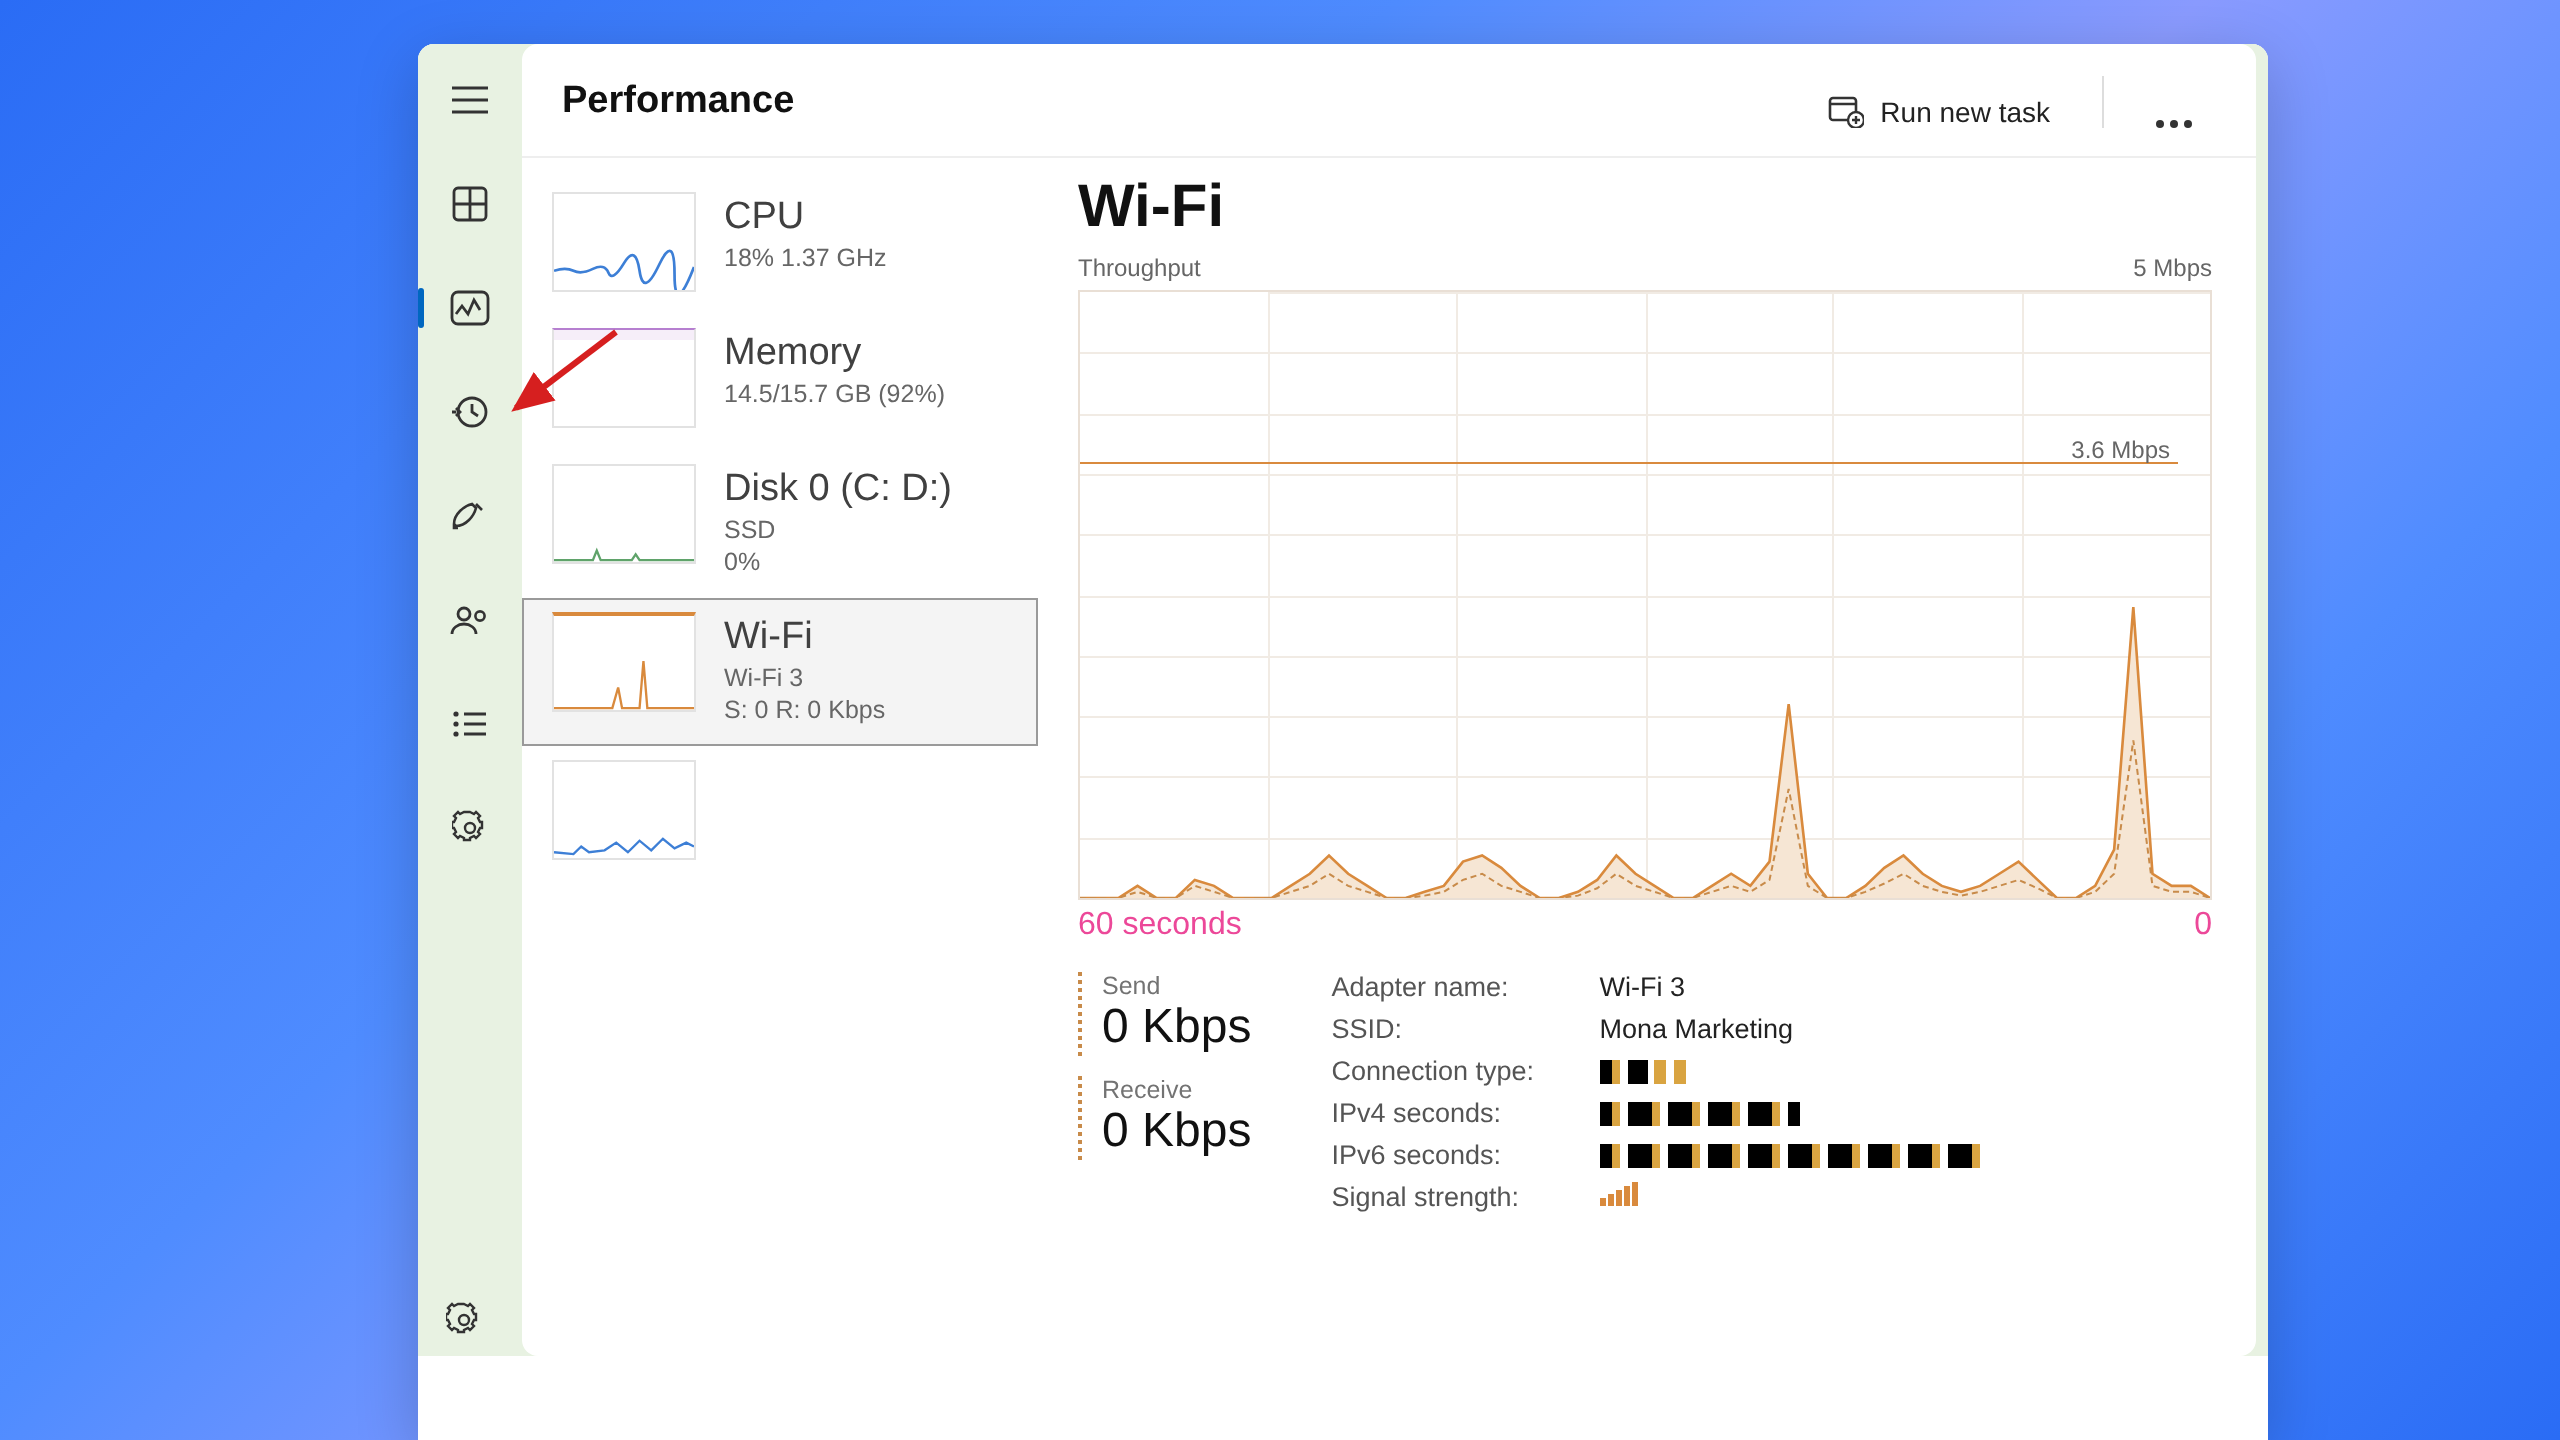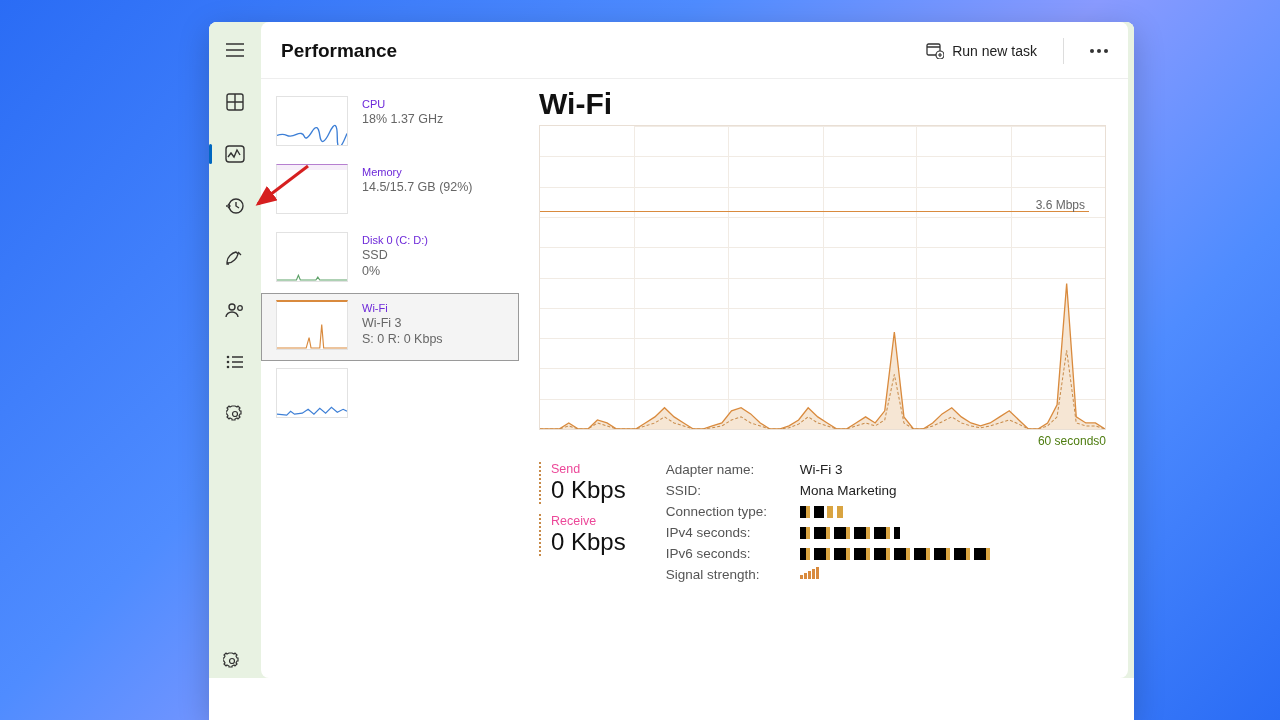--- a/index.html
+++ b/index.html
@@ -9,51 +9,51 @@
   .app-icon{width:16px;height:12px;background:#fff;border:1px solid #4a6da6;margin-right:24px;position:relative}
   .app-icon::after{content:"";position:absolute;inset:2px;background:linear-gradient(90deg,#4a6da6 0 30%,transparent 30% 50%,#4a6da6 50% 80%,transparent 80%)}
   .winctl{position:absolute;right:0;top:0;display:flex}
   .winctl div{width:46px;height:32px;display:flex;align-items:center;justify-content:center;font-size:14px;color:#333}
   .below-title{background:#e8f2e2;display:flex;height:calc(100% - 42px)}
   .nav{width:52px;background:#e8f2e2;display:flex;flex-direction:column;align-items:center;padding-top:16px;gap:28px;position:relative}
   .nav-btn{width:24px;height:24px;display:flex;align-items:center;justify-content:center;color:#333;cursor:pointer;position:relative}
   .nav-btn.active::before{content:"";position:absolute;left:-14px;top:2px;width:3px;height:20px;background:#0067c0;border-radius:2px}
   .content{flex:1;background:#e8f2e2;padding-right:6px}
   .panel{background:#fff;border-radius:8px;height:100%;display:flex;flex-direction:column}
-  .header{display:flex;align-items:center;justify-content:space-between;padding:16px 20px 14px 20px;border-bottom:1px solid #eee}
+  .header{display:flex;align-items:center;justify-content:space-between;padding:16px 32px 14px 20px;border-bottom:1px solid #eee}
   .header h1{font-size:19px;font-weight:600;color:#111}
-  .header-actions{display:flex;align-items:center;gap:26px}
+  .header-actions{display:flex;align-items:flex-end;gap:26px}
   .run-task{display:flex;align-items:center;gap:8px;font-size:14px;color:#222;cursor:pointer}
   .dots{display:flex;gap:3px}.dots span{width:4px;height:4px;border-radius:50%;background:#333}
   .body{display:flex;flex:1;overflow:hidden}
   .list{width:258px;padding:10px 0;overflow:auto}
   .item{display:flex;gap:14px;padding:6px 10px 10px 14px;cursor:pointer;border:1px solid transparent}
   .item.selected{background:#f4f4f4;border:1px solid #9a9a9a}
   .thumb{width:72px;height:50px;border:1px solid #e2e2e2;background:#fff;position:relative;overflow:hidden;flex:none}
   .thumb svg{position:absolute;inset:0;width:100%;height:100%}
   .item .txt{display:flex;flex-direction:column;gap:2px;padding-top:2px}
-  .item .name{font-size:11px;color:#6d28d9}
+  .item .name{font-size:19px;color:#404040}
   .item .sub{font-size:12.5px;color:#666}
   .detail{flex:1;padding:8px 22px 0 20px;display:flex;flex-direction:column}
   .d-head{display:flex;justify-content:space-between;align-items:flex-start}
   .d-title{font-size:30px;font-weight:600;color:#111}
   .d-adapter{font-size:16px;color:#222;margin-top:10px}
   .chart-labels{display:flex;justify-content:space-between;font-size:12px;color:#666;margin-top:6px}
   .chart{height:305px;border:1px solid #e9dfd5;position:relative;margin-top:4px}
   .chart .grid{position:absolute;inset:0}
   .chart .grid div{position:absolute;left:0;right:0;border-top:1px solid #f1ebe4}
   .chart .vgrid div{position:absolute;top:0;bottom:0;border-left:1px solid #f1ebe4}
   .guide{position:absolute;left:0;right:16px;border-top:1px solid #d98a3d}
   .guide-label{position:absolute;right:4px;font-size:12px;color:#666;transform:translateY(-100%)}
   .chart svg{position:absolute;inset:0;width:100%;height:100%}
-  .x-labels{display:flex;justify-content:flex-end;font-size:12px;color:#4d7c0f;margin-top:4px}
+  .x-labels{display:flex;justify-content:space-between;font-size:16px;color:#ec4899;margin-top:4px}
   .stats{display:flex;gap:40px;margin-top:14px}
   .rate-col{display:flex;flex-direction:column;gap:10px}
   .rate{border-left:2px dotted #c88b4a;padding-left:10px}
-  .rate .lbl{font-size:12.5px;color:#ec4899}
+  .rate .lbl{font-size:12.5px;color:#737373}
   .rate .val{font-size:24px;color:#111}
   .info{display:grid;grid-template-columns:128px auto;row-gap:6px;column-gap:6px;font-size:13.5px;color:#555;align-content:start}
   .info .v{color:#222}
   .ipv4-row{position:relative}
   .redact{display:inline-block;height:12px;background:repeating-linear-gradient(90deg,#000 0 6px,#d9a441 6px 10px,#fff 10px 14px,#000 14px 20px);vertical-align:middle}
   .signal{display:inline-flex;gap:1px;align-items:flex-end}
   .signal span{width:3px;background:#d98a3d}
   .gear-bottom{position:absolute;left:14px;bottom:4px;color:#444}
   .arrow{position:absolute;left:252px;top:164px;pointer-events:none;z-index:50}
   .arrow svg{overflow:visible}
@@ -203,20 +203,24 @@
                   <svg viewBox="0 0 72 50" preserveAspectRatio="none">
                     <path d="M0 47 L10 48 L14 44 L18 47 L26 46 L32 42 L38 47 L44 41 L50 46 L56 40 L62 45 L68 42 L72 44" fill="none" stroke="#3d7fd6" stroke-width="1.2"></path>
                   </svg>
                 </div>
             </div>
           </div>
 
           <div class="detail">
             <div class="d-head">
               <span class="d-title">Wi-Fi</span>
+            </div>
+            <div class="chart-labels">
+              <span>Throughput</span>
+              <span>5 Mbps</span>
             </div>
             <div class="chart">
               <div class="grid">
                   <div style="top:10%"></div>
                   <div style="top:20%"></div>
                   <div style="top:30%"></div>
                   <div style="top:40%"></div>
                   <div style="top:50%"></div>
                   <div style="top:60%"></div>
                   <div style="top:70%"></div>

